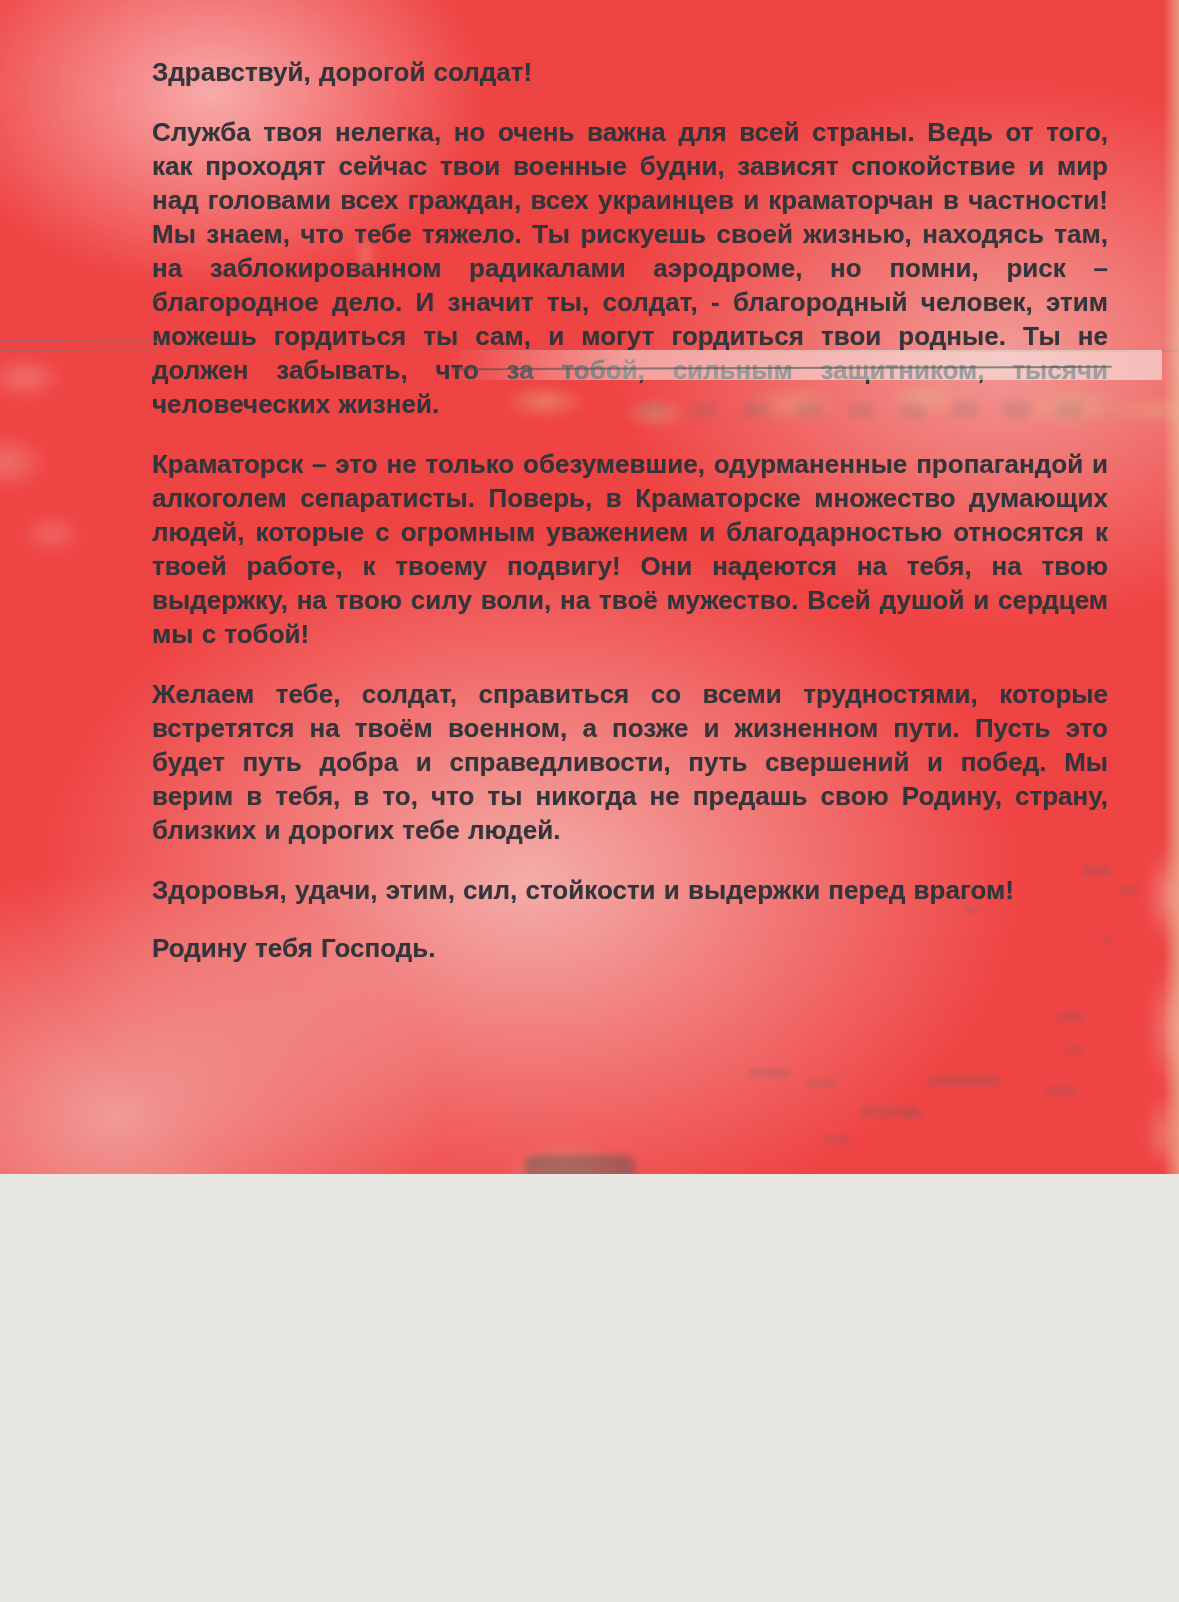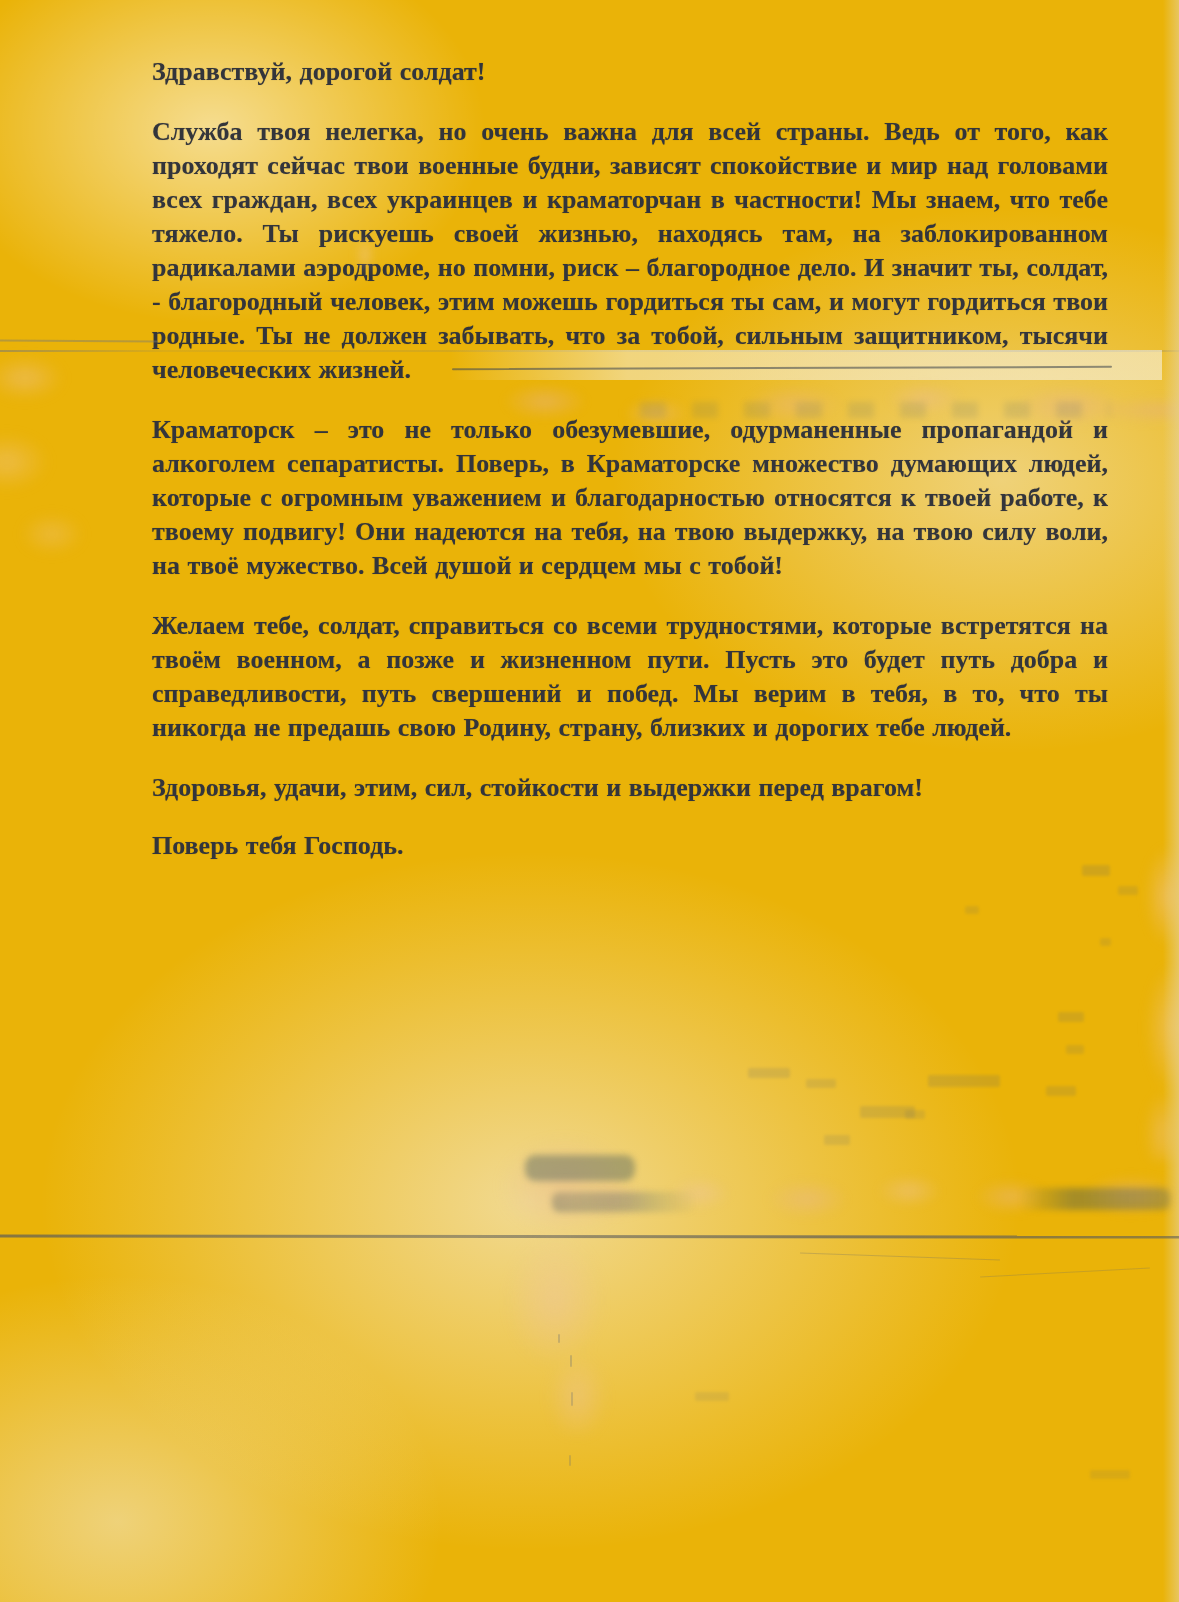--- a/index.html
+++ b/index.html
@@ -1,19 +1,19 @@
 <!DOCTYPE html>
 <html><head>
 <meta charset="utf-8">
 <style>
   html,body{margin:0;padding:0;background:#e9e7e2;}
   .page{
-    position:relative;width:1179px;height:1602px;overflow:hidden;
-    background-color:#eab308;
-    font-family:Liberation Serif, serif;
+    position:relative;width:1179px;height:1174px;overflow:hidden;
+    background-color:#ef4444;
+    font-family:Liberation Sans, sans-serif;
   }
   .paper-texture{
     position:absolute;inset:0;z-index:1;
     background:
       radial-gradient(ellipse 420px 300px at 18% 8%, rgba(255,255,255,.55), transparent 65%),
       radial-gradient(ellipse 600px 420px at 85% 30%, rgba(244,240,232,.5), transparent 65%),
       radial-gradient(ellipse 700px 500px at 45% 75%, rgba(246,243,237,.6), transparent 70%),
       radial-gradient(ellipse 500px 380px at 10% 95%, rgba(243,240,233,.5), transparent 65%);
   }
   
@@ -92,21 +92,21 @@
 <div class="page">
 
   <div class="paper-texture"></div>
 
   <div class="letter">
     <p class="greeting">Здравствуй, дорогой солдат!</p>
     <p>Служба твоя нелегка, но очень важна для всей страны. Ведь от того, как проходят сейчас твои военные будни, зависят спокойствие и мир над головами всех граждан, всех украинцев и краматорчан в частности! Мы знаем, что тебе тяжело. Ты рискуешь своей жизнью, находясь там, на заблокированном радикалами аэродроме, но помни, риск – благородное дело. И значит ты, солдат, - благородный человек, этим можешь гордиться ты сам, и могут гордиться твои родные. Ты не должен забывать, что за тобой, сильным защитником, тысячи человеческих жизней.</p>
     <p>Краматорск – это не только обезумевшие, одурманенные пропагандой и алкоголем сепаратисты. Поверь, в Краматорске множество думающих людей, которые с огромным уважением и благодарностью относятся к твоей работе, к твоему подвигу! Они надеются на тебя, на твою выдержку, на твою силу воли, на твоё мужество. Всей душой и сердцем мы с тобой!</p>
     <p>Желаем тебе, солдат, справиться со всеми трудностями, которые встретятся на твоём военном, а позже и жизненном пути. Пусть это будет путь добра и справедливости, путь свершений и побед. Мы верим в тебя, в то, что ты никогда не предашь свою Родину, страну, близких и дорогих тебе людей.</p>
     <p class="wishes">Здоровья, удачи, этим, сил, стойкости и выдержки перед врагом!</p>
-    <p class="closing">Поверь тебя Господь.</p>
+    <p class="closing">Родину тебя Господь.</p>
   </div>
 
   <div class="overlay">
 
     <div class="crease1-left"></div>
     <div class="crease1"></div>
     <div class="crease1-fade"></div>
     <div class="strike-line"></div>
 
     <div class="stain-left"></div>

